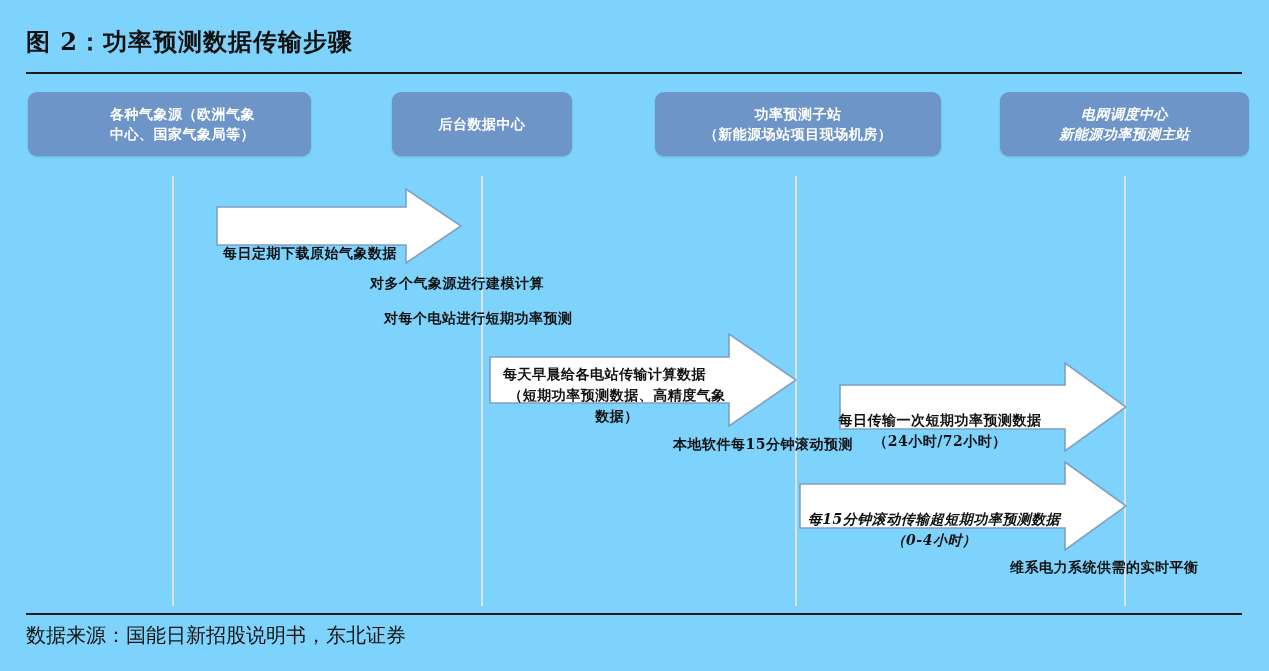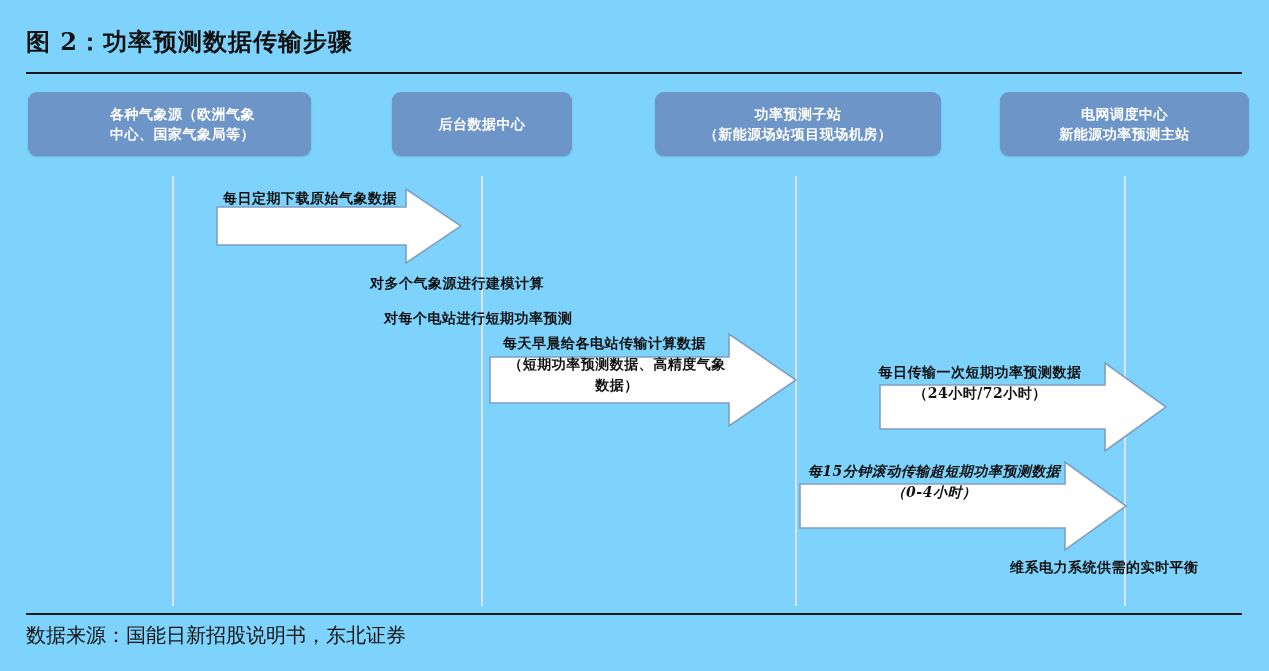--- a/index.html
+++ b/index.html
@@ -90,21 +90,21 @@
   .arrow svg { display: block; }
   .arrow-label {
     position: absolute;
     left: 0;
     top: 0;
     width: 100%;
     height: 100%;
     display: flex;
     flex-direction: column;
     align-items: center;
-    justify-content: flex-start;
+    justify-content: flex-end;
     text-align: center;
     font-family: "DejaVu Serif", "Liberation Serif", serif;
     font-weight: bold;
     font-size: 14px;
     line-height: 1.5;
     color: #111111;
     letter-spacing: 0.5px;
     pointer-events: none;
     box-sizing: border-box;
   }
@@ -142,21 +142,21 @@
 
   <div class="lane-box" style="left:392px; top:92px; width:180px; height:64px;">
     <span style="white-space:pre-line;">后台数据中心</span>
   </div>
 
   <div class="lane-box" style="left:655px; top:92px; width:286px; height:64px;">
     <span style="white-space:pre-line;">功率预测子站
 （新能源场站项目现场机房）</span>
   </div>
 
-  <div class="lane-box" style="left:1000px; top:92px; width:249px; height:64px;">
+  <div class="lane-box" style="left:1000px; top:92px; width:249px; height:64px;font-style:italic;">
     <span style="white-space:pre-line;">电网调度中心
 新能源功率预测主站</span>
   </div>
 
   <div class="arrow" style="left:216px; top:188px; width:246px; height:76px;">
     <svg width="246" height="76" viewBox="0 0 246 76">
       <polygon points="1,19 190,19 190,1 245,38 190,75 190,57 1,57" fill="#ffffff" stroke="#7f9fc4" stroke-width="1.6" stroke-linejoin="miter"></polygon>
     </svg>
     <div class="arrow-label" style="padding-right:58px;">
       <span>每日定期下载原始气象数据</span>
@@ -169,22 +169,23 @@
   <div class="arrow" style="left:489px; top:333px; width:308px; height:94px;">
     <svg width="308" height="94" viewBox="0 0 308 94">
       <polygon points="1,24 240,24 240,1 307,47 240,93 240,70 1,70" fill="#ffffff" stroke="#7f9fc4" stroke-width="1.6" stroke-linejoin="miter"></polygon>
     </svg>
     <div class="arrow-label left-align" style="padding-left:14px; padding-right:66px;">
       <span>每天早晨给各电站传输计算数据</span>
       <span>（短期功率预测数据、高精度气象数据）</span>
     </div>
   </div>
 
-
-  <div class="arrow" style="left:851px; top:362px; width:288px; height:90px;padding-left:28px;">
+  <div class="note" style="left:673px; top:433px;">本地软件每15分钟滚动预测</div>
+
+  <div class="arrow" style="left:811px; top:362px; width:288px; height:90px;padding-left:28px;">
     <svg width="288" height="90" viewBox="0 0 288 90">
       <polygon points="1,23 226,23 226,1 287,45 226,89 226,67 1,67" fill="#ffffff" stroke="#7f9fc4" stroke-width="1.6" stroke-linejoin="miter"></polygon>
     </svg>
     <div class="arrow-label" style="padding-right:58px;">
       <span>每日传输一次短期功率预测数据</span>
       <span>（24小时/72小时）</span>
     </div>
   </div>
 
   <div class="arrow" style="left:799px; top:461px; width:328px; height:90px;font-style:italic;">

